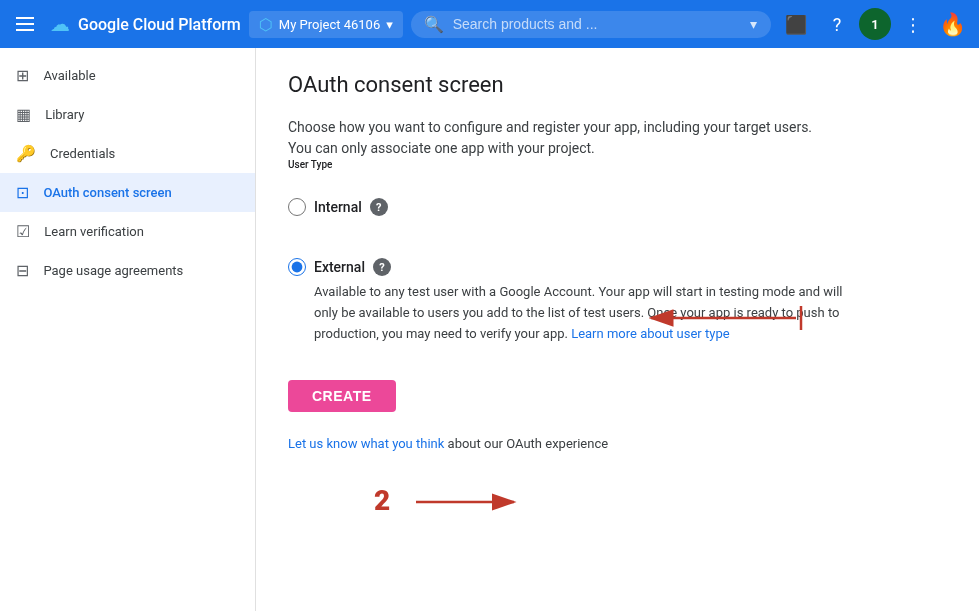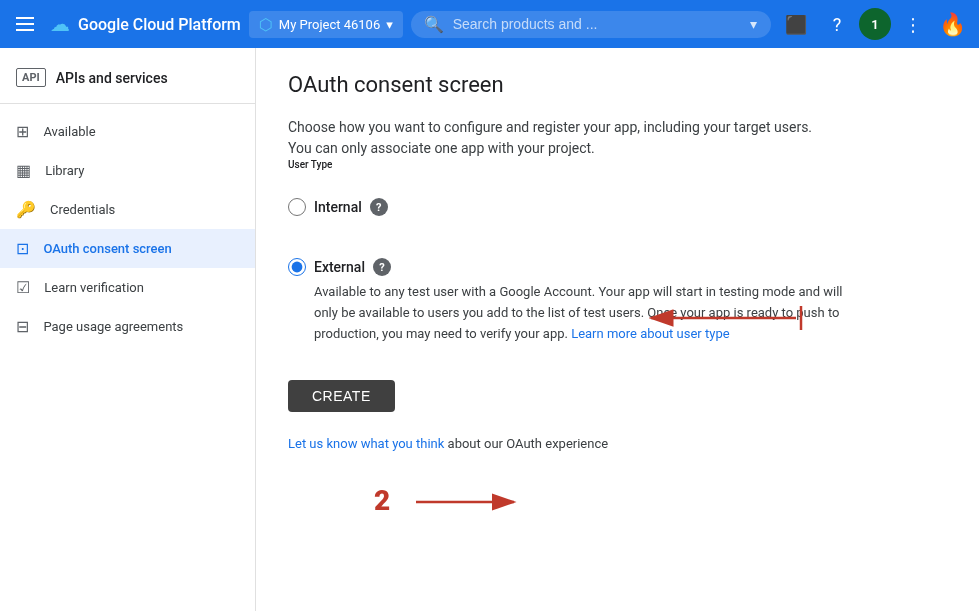--- a/index.html
+++ b/index.html
@@ -92,22 +92,22 @@
     }
     .radio-description {
       font-size: 13px; color: #3c4043; line-height: 1.6;
       padding-left: 26px; max-width: 560px;
     }
     .radio-description a { color: #1a73e8; text-decoration: none; }
 
     
     .create-section { margin-top: 24px; position: relative; }
     .create-btn {
-      background: #404040; color: #fff; border: none; border-radius: 4px;
-      padding: 8px 24px; font-size: 14px; font-weight: 400; cursor: pointer;
+      background: #ec4899; color: #fff; border: none; border-radius: 4px;
+      padding: 8px 24px; font-size: 14px; font-weight: 700; cursor: pointer;
       letter-spacing: 0.5px; text-transform: uppercase;
     }
 
     
     .feedback-link { margin-top: 24px; font-size: 13px; color: #3c4043; }
     .feedback-link a { color: #1a73e8; text-decoration: none; text-align: right; }
 
     .main-wrapper { position: relative; flex: 1; overflow: hidden; }
     .full-overlay {
       position: absolute; top: 0; left: 0; width: 100%; height: 100%;
@@ -142,24 +142,20 @@
     <div class="nav-icon">?</div>
     <div class="avatar">1</div>
     <div class="nav-icon">⋮</div>
     <div class="nav-icon flame-icon">🔥</div>
   </div>
 </nav>
 
 <div class="app-layout">
 
   <aside class="sidebar">
-    <div class="sidebar-header">
-      <span class="api-badge">API</span>
-      <span class="sidebar-title">APIs and services</span>
-    </div>
 
     <div class="sidebar-item">
       <span class="item-icon">⊞</span>
       <span>Available</span>
     </div>
     <div class="sidebar-item">
       <span class="item-icon">▦</span>
       <span>Library</span>
     </div>
     <div class="sidebar-item">

